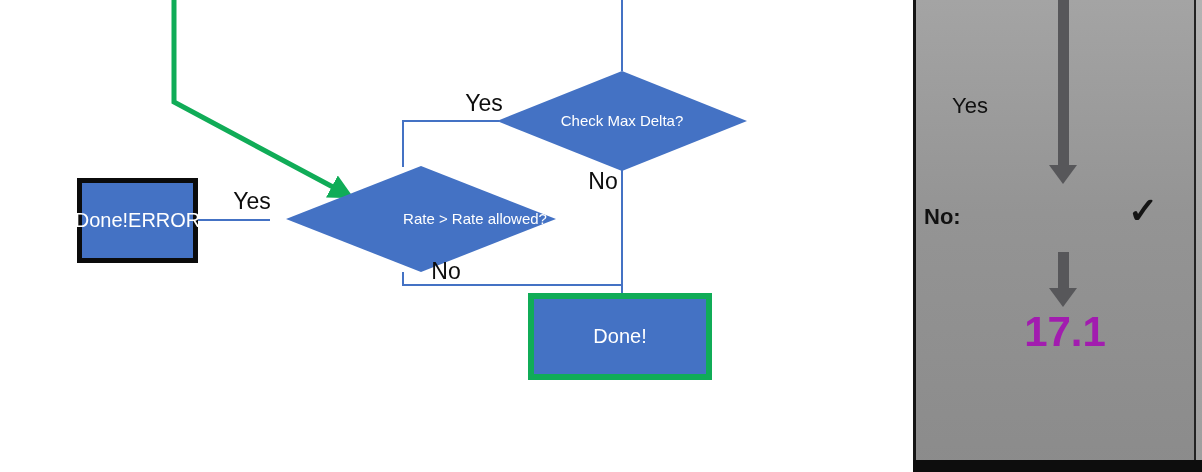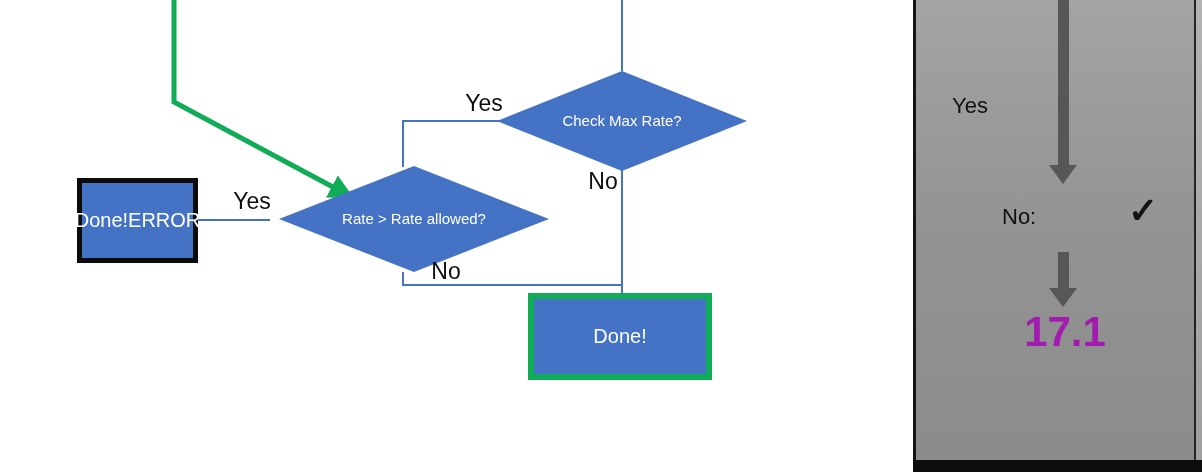--- a/index.html
+++ b/index.html
@@ -108,24 +108,24 @@
   <svg class="green-connector" width="420" height="220" viewBox="0 0 420 220">
     <defs>
       <marker id="greenArrow" markerWidth="5" markerHeight="5" refX="3.2" refY="2.5" orient="auto">
         <path d="M0,0 L5,2.5 L0,5 z" fill="#10AC57"></path>
       </marker>
     </defs>
     <polyline points="174,-4 174,102 346,194" fill="none" stroke="#10AC57" stroke-width="5" marker-end="url(#greenArrow)"></polyline>
   </svg>
 
   <div class="diamond" style="left:497px; top:71px; width:250px; height:100px;">
-    <span class="dlabel">Check Max Rate?</span>
+    <span class="dlabel">Check Max Delta?</span>
   </div>
 
-  <div class="diamond" style="left:279px; top:166px; width:270px; height:106px;">
+  <div class="diamond" style="left:286px; top:166px; width:270px; height:106px;justify-content:flex-end;">
     <span class="dlabel">Rate &gt; Rate allowed?</span>
   </div>
 
   <div class="node-box node-error" style="left:77px; top:178px; width:121px; height:85px;">
     <span>Done!</span>
     <span>ERROR</span>
   </div>
 
   <div class="node-box node-done" style="left:528px; top:293px; width:184px; height:87px;">
     <span>Done!</span>
@@ -140,21 +140,21 @@
   <div class="panel-left-border"></div>
   <div class="panel-right-border"></div>
   <div class="panel-outer-strip"></div>
   <div class="panel-bottom-band"></div>
 
   <div class="gray-arrow-shaft" style="left:1058px; top:0; height:166px;"></div>
   <div class="gray-arrow-head" style="left:1049px; top:165px;"></div>
 
   <div class="panel-text" style="left:952px; top:93px;">Yes</div>
 
-  <div class="panel-text" style="left:1002px;  top:204px;">No:</div>
+  <div class="panel-text" style="left:924px;  top:204px;font-weight:bold;">No:</div>
   <div class="checkmark" style="left:1128px; top:190px;">✓</div>
 
   <div class="gray-arrow-shaft" style="left:1058px; top:252px; height:37px;"></div>
   <div class="gray-arrow-head" style="left:1049px; top:288px;"></div>
 
   <div class="result-value" style="left:1005px; top:308px;">17.1</div>
 
 </div>
 
 </body></html>

